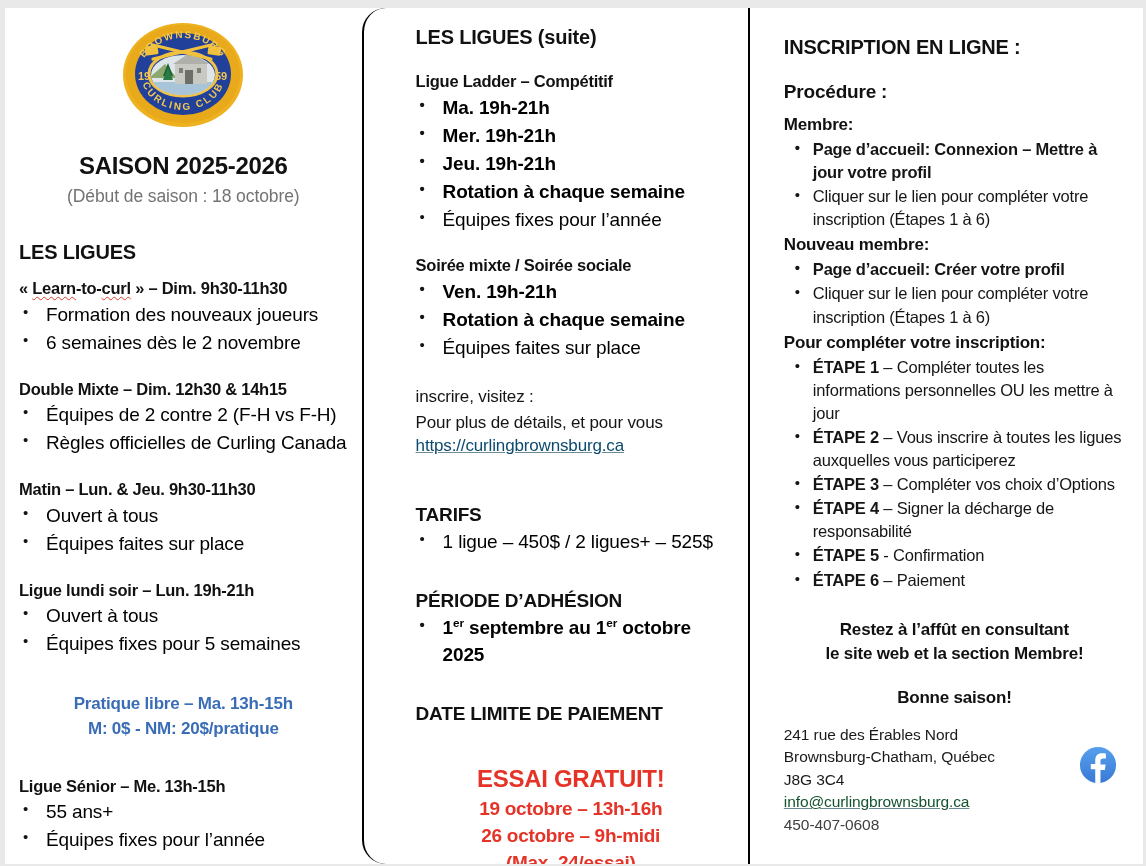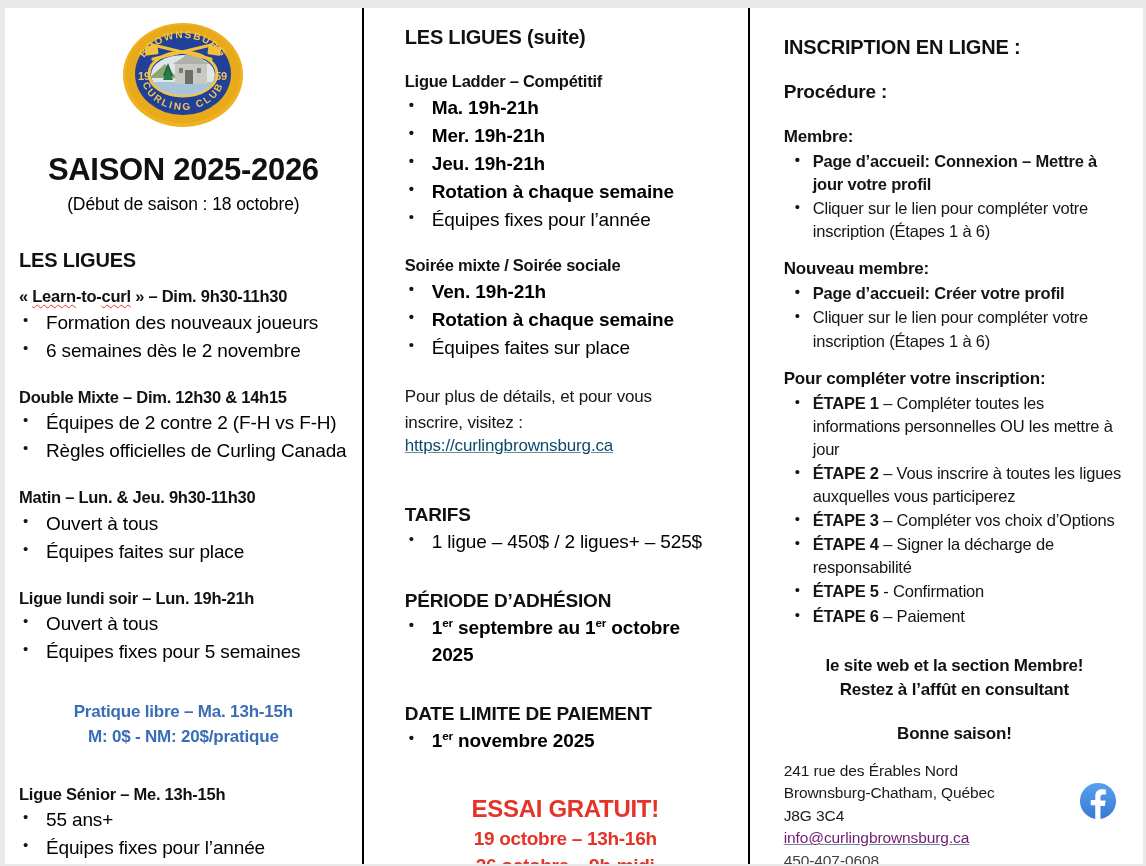--- a/index.html
+++ b/index.html
@@ -33,44 +33,44 @@
     height: 100%;
     box-sizing: border-box;
   }
 
   .col {
     box-sizing: border-box;
     position: relative;
     overflow: hidden;
   }
   .col-left   { width: 368px; padding: 6px 14px 0 14px; }
-  .col-mid    { width: 397px; padding: 18px 22px 0 41px; border-left: 2px solid #000; }
+  .col-mid    { width: 397px; padding: 18px 22px 0 52px; border-left: 2px solid #000; border-radius: 24px; }
   .col-right  { width: 407px; padding: 28px 18px 0 34px; border-left: 2px solid #000; }
 
   
   .logo-wrap {
     display: flex;
     justify-content: center;
     padding-top: 4px;
   }
   .crest { display:block; }
 
   
   .season-title {
     text-align: center;
-    font-size: 31px;
+    font-size: 24px;
     font-weight: bold;
     letter-spacing: -0.3px;
     color: #111;
     margin-top: 22px;
   }
   .season-sub {
     text-align: center;
     font-size: 17.5px;
-    color: #000000;
+    color: #737373;
     margin-top: 6px;
     letter-spacing: -0.1px;
   }
 
   .h-section {
     font-size: 20px;
     font-weight: bold;
     color: #111;
     letter-spacing: -0.2px;
   }
@@ -155,21 +155,21 @@
   }
   .promo .p-title { font-size: 24px; letter-spacing: -0.3px; }
   .promo .p-line  { font-size: 19px; letter-spacing: -0.3px; margin-top: 5px; }
 
   
   .sub-head {
     font-size: 17px;
     font-weight: bold;
     color: #111;
     letter-spacing: -0.2px;
-    margin-top: 16px;
+    margin-top: 4px;
   }
   ul.bul2 {
     list-style: none;
     margin: 3px 0 0 0;
     padding: 0;
   }
   ul.bul2 > li {
     position: relative;
     padding-left: 29px;
     font-size: 16.5px;
@@ -208,21 +208,21 @@
 
   .addr-block {
     margin-top: 16px;
     position: relative;
     font-size: 15.5px;
     line-height: 1.45;
     color: #1a1a1a;
     letter-spacing: -0.1px;
   }
   .addr-block .email {
-    color: #701a75;
+    color: #14532d;
     text-decoration: underline;
     text-decoration-color: #6e8b95;
   }
   .addr-block .phone { color: #404040; }
 
   .fb-icon {
     position: absolute;
     right: 8px;
     top: 22px;
     width: 38px;
@@ -361,22 +361,22 @@
       <div class="lg-head">Soirée mixte / Soirée sociale</div>
       <ul class="bul">
         <li class="b">Ven. 19h-21h</li>
         <li class="b">Rotation à chaque semaine</li>
         <li>Équipes faites sur place</li>
       </ul>
 
       <div class="gap-lg"></div>
 
       <div class="para">
+        <div>inscrire, visitez :</div>
         <div>Pour plus de détails, et pour vous</div>
-        <div>inscrire, visitez :</div>
       </div>
       <a class="link-url" href="#">https://curlingbrownsburg.ca</a>
 
       <div class="gap-xl"></div>
       <div class="gap-md"></div>
 
       <div class="h-section small">TARIFS</div>
       <ul class="bul">
         <li>1 ligue – 450$ / 2 ligues+ – 525$</li>
       </ul>
@@ -384,23 +384,20 @@
       <div class="gap-xl"></div>
 
       <div class="h-section small">PÉRIODE D’ADHÉSION</div>
       <ul class="bul">
         <li class="b"><span>1</span><sup>er</sup><span> septembre au 1</span><sup>er</sup><span> octobre 2025</span></li>
       </ul>
 
       <div class="gap-xl"></div>
 
       <div class="h-section small">DATE LIMITE DE PAIEMENT</div>
-      <ul class="bul">
-        <li class="b"><span>1</span><sup>er</sup><span> novembre 2025</span></li>
-      </ul>
 
       <div class="promo">
         <div class="p-title">ESSAI GRATUIT!</div>
         <div class="p-line">19 octobre – 13h-16h</div>
         <div class="p-line">26 octobre – 9h-midi</div>
         <div class="p-line">(Max. 24/essai)</div>
       </div>
     </div>
 
     <div class="col col-right">
@@ -429,22 +426,22 @@
       <ul class="bul2">
         <li><span class="step-lbl">ÉTAPE 1</span><span> – </span><span>Compléter toutes les informations personnelles OU les mettre à jour</span></li>
         <li><span class="step-lbl">ÉTAPE 2</span><span> – </span><span>Vous inscrire à toutes les ligues auxquelles vous participerez</span></li>
         <li><span class="step-lbl">ÉTAPE 3</span><span> – </span><span>Compléter vos choix d’Options</span></li>
         <li><span class="step-lbl">ÉTAPE 4</span><span> – </span><span>Signer la décharge de responsabilité</span></li>
         <li><span class="step-lbl">ÉTAPE 5</span><span> - </span><span>Confirmation</span></li>
         <li><span class="step-lbl">ÉTAPE 6</span><span> – </span><span>Paiement</span></li>
       </ul>
 
       <div class="closing">
+        <div>Restez à l’affût en consultant</div>
         <div>le site web et la section Membre!</div>
-        <div>Restez à l’affût en consultant</div>
       </div>
 
       <div class="bonne">Bonne saison!</div>
 
       <div class="addr-block">
         <div>241 rue des Érables Nord</div>
         <div>Brownsburg-Chatham, Québec</div>
         <div>J8G 3C4</div>
         <div><a class="email" href="#">info@curlingbrownsburg.ca</a></div>
         <div class="phone">450-407-0608</div>

